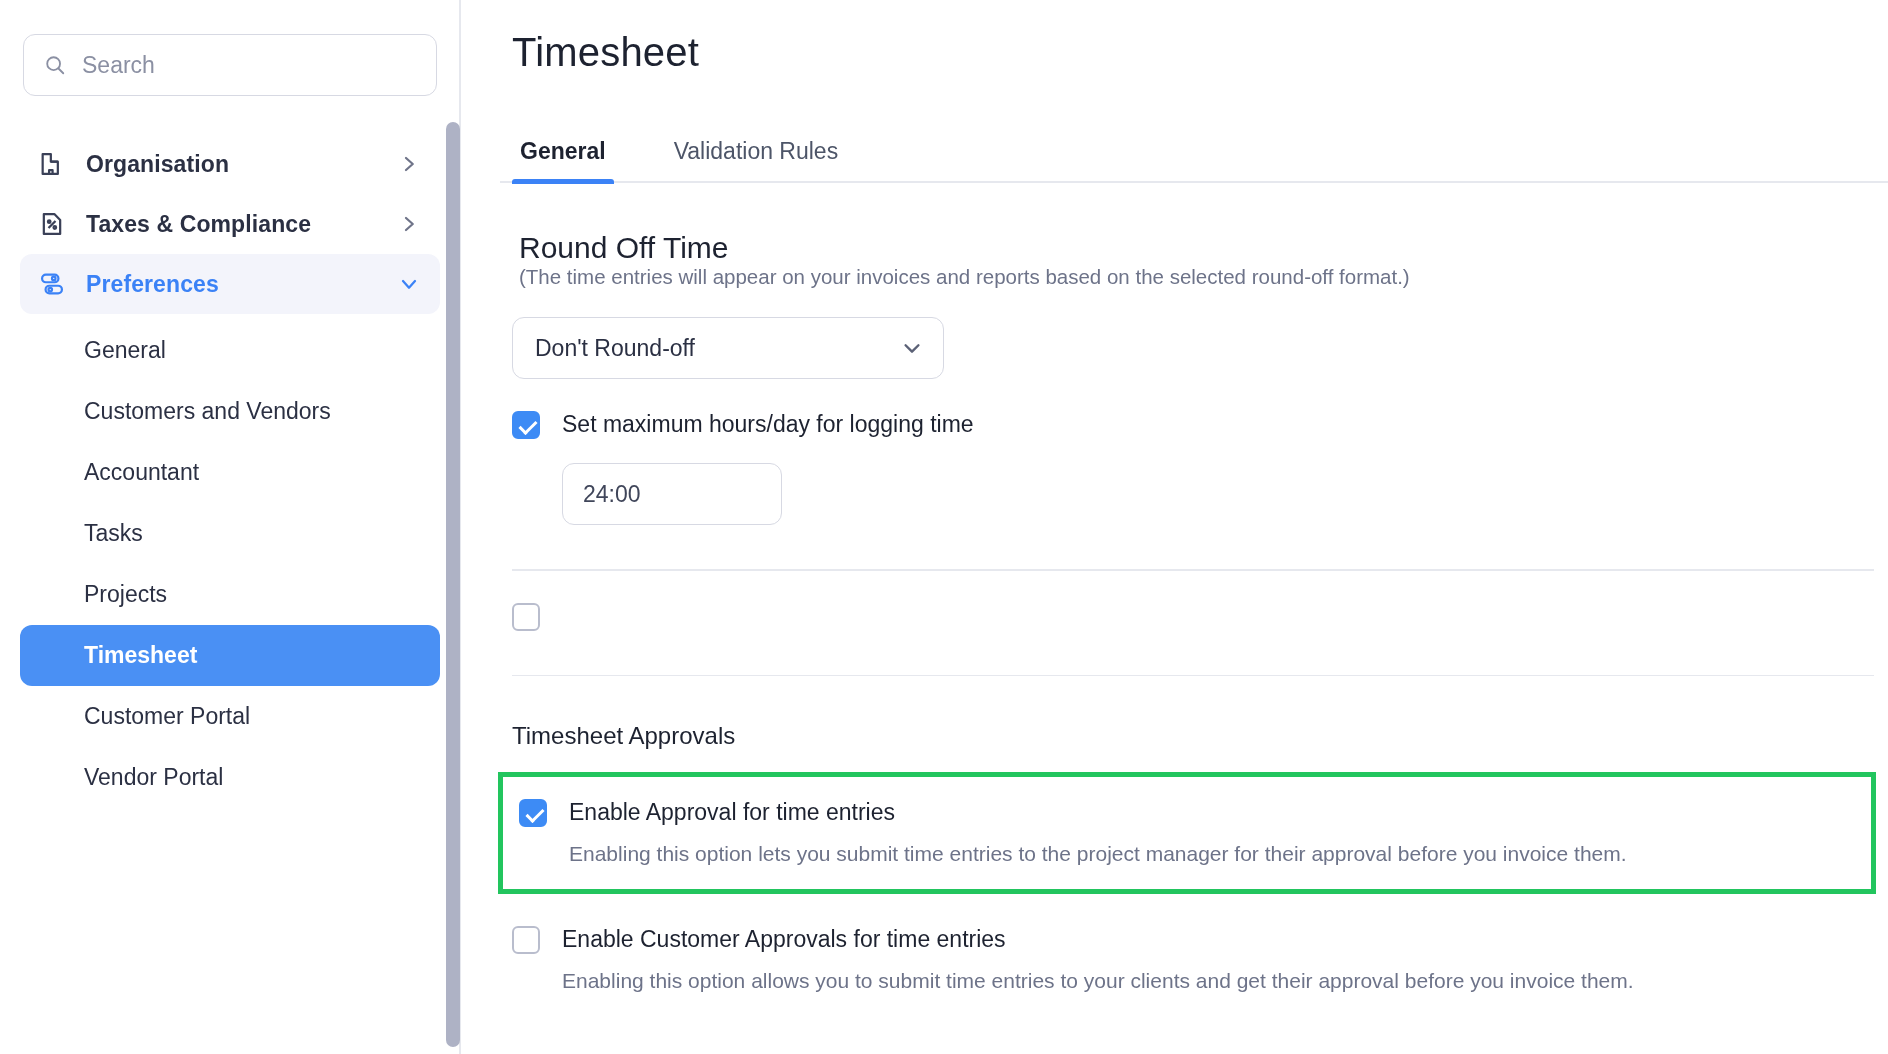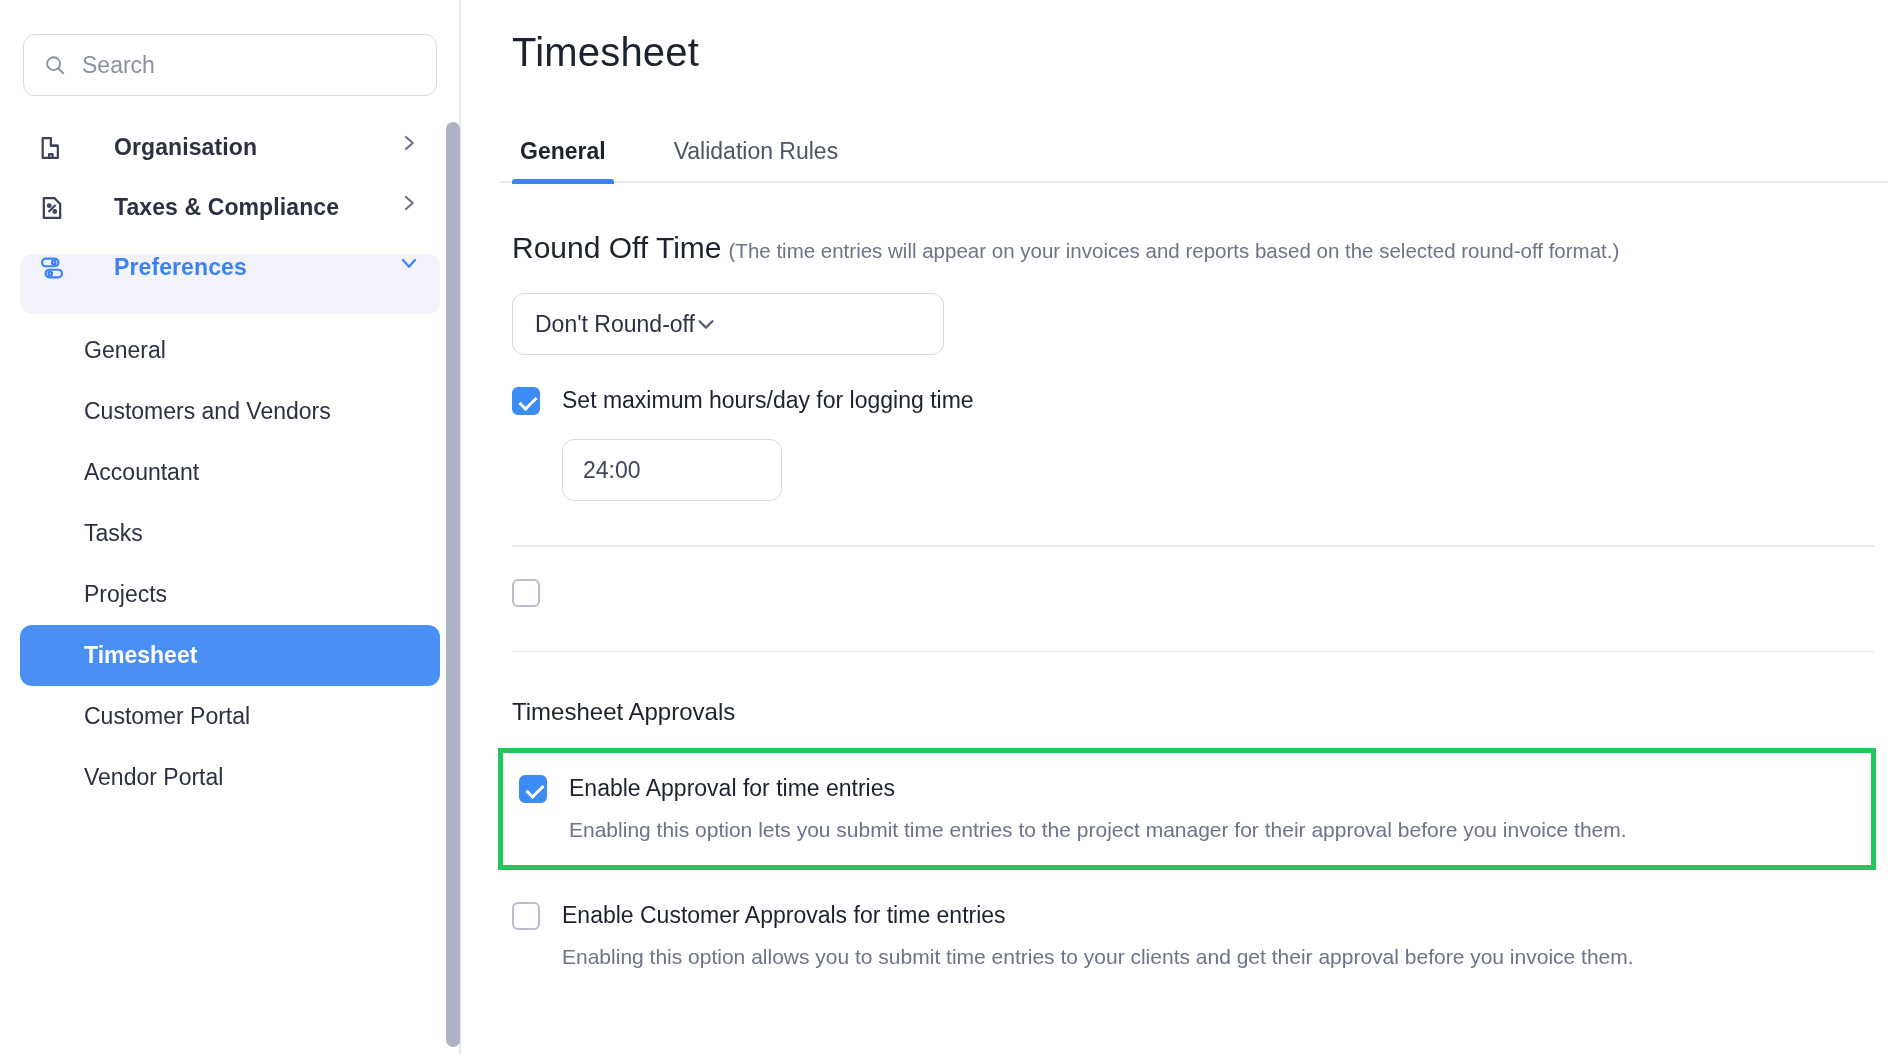--- a/index.html
+++ b/index.html
@@ -32,26 +32,25 @@
   .search-input {
     border: none; outline: none; background: transparent;
     font-family: "Liberation Sans", sans-serif;
     font-size: 23px; color: #2c3142; width: 100%;
   }
   .search-input::placeholder { color: #8b90a3; }
 
   .nav { margin-top: 38px; }
   .nav-group {
     height: 60px;
-    display: flex; align-items: flex-start;
+    display: flex; align-items: center;
     padding: 0 22px 0 18px;
     border-radius: 12px;
     cursor: pointer;
     position: relative;
-    gap: 28px;
   }
   .nav-group.active { background: #f3f4fb; }
   .nav-group .g-icon { width: 28px; height: 28px; flex: 0 0 28px; margin-right: 20px; }
   .nav-group .g-label {
     font-size: 23px; font-weight: bold; color: #2b3043; letter-spacing: .1px;
   }
   .nav-group.active .g-label { color: #3b82f6; font-weight: bold; }
   .chev { position: absolute; right: 22px; width: 18px; height: 18px; }
 
   .sub-item {
@@ -116,34 +115,34 @@
   .tab.active { color: #1d2230; font-weight: bold; }
   .tab.active::after {
     content: ""; position: absolute; left: 0; right: 0; bottom: -3px;
     height: 5px; background: #3b82f6; border-radius: 3px 3px 0 0;
   }
 
   .content { padding-left: 12px; padding-right: 10px; }
 
   .section-head {
     margin-top: 48px;
-    display: flex; align-items: baseline; flex-wrap: nowrap;
+    display: flex; align-items: baseline; flex-wrap: nowrap; flex-direction: column;
   }
   .section-head .h {
     font-size: 30px; color: #1d2230; white-space: nowrap;
   }
   .section-head .hint {
     font-size: 20.5px; color: #6d7389; margin-left: 7px; white-space: nowrap;
   }
 
   .select-box {
     margin-top: 28px;
     width: 432px; height: 62px;
     border: 1.6px solid #d7d9e3; border-radius: 12px;
-    display: flex; align-items: center; 
+    display: flex; align-items: center; justify-content: space-between;
     padding: 0 20px 0 22px;
     background: #fff;
     cursor: pointer;
   }
   .select-box .val { font-size: 23px; color: #2b3043; }
   .chev-dn { width: 22px; height: 22px; }
 
   .cbrow { display: flex; align-items: flex-start; margin-top: 28px; }
   .cbox {
     width: 28px; height: 28px; flex: 0 0 28px; border-radius: 6px;

